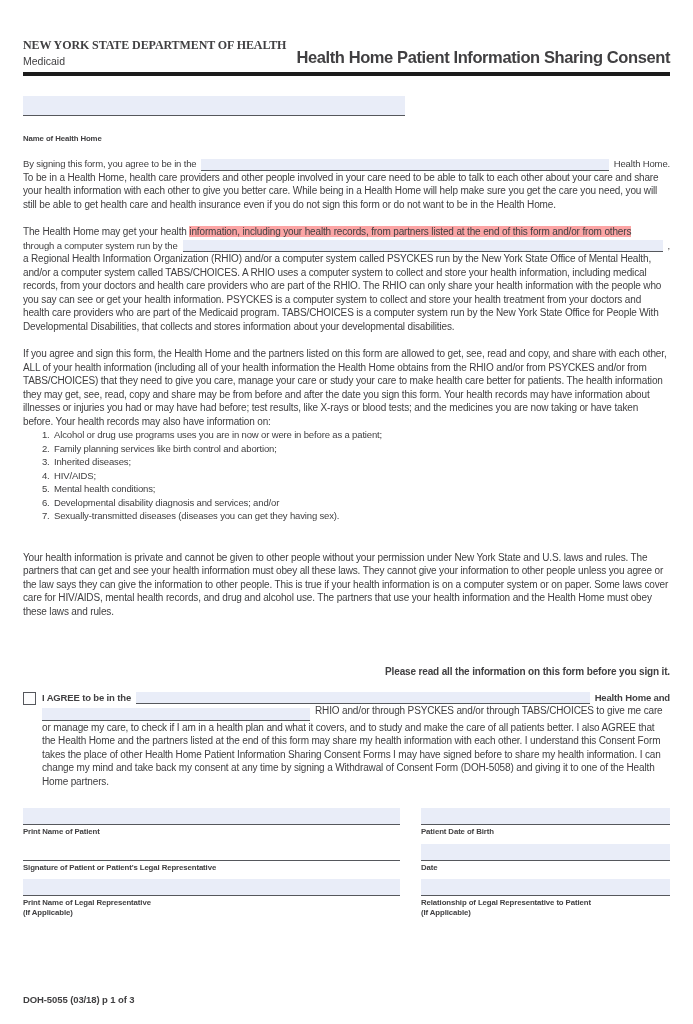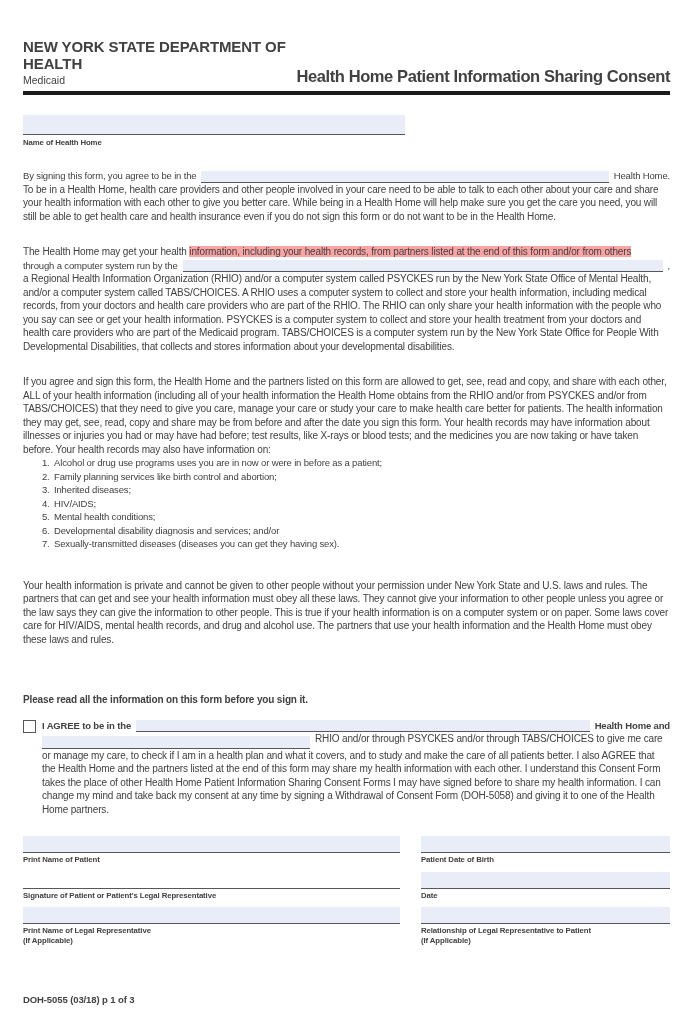--- a/index.html
+++ b/index.html
@@ -10,21 +10,21 @@
     height: 1024px;
     margin: 0 auto;
     background: #ffffff;
     font-family: "Liberation Sans", sans-serif;
     color: #414042;
     padding: 38px 23px 0 23px;
     overflow: hidden;
   }
   
   .hdr { display: flex; justify-content: space-between; align-items: flex-end; }
-  .hdr-dept { font-size: 15px; font-weight: 700; letter-spacing: -0.1px; }
+  .hdr-dept { font-size: 12px; font-weight: 700; letter-spacing: -0.1px; font-family: Liberation Serif, serif; }
   .hdr-prog { font-size: 10.5px; margin-top: 2px; }
   .hdr-title { font-size: 16.5px; font-weight: 700; letter-spacing: -0.4px; white-space: nowrap; }
   .rule { height: 4px; background: #1b1b1b; margin-top: 5px; }
 
   
   .para { font-size: 10px; line-height: 13.5px; letter-spacing: -0.15px; text-align: left; }
   .bold { font-weight: 700; }
   .nowrap { white-space: nowrap; overflow: hidden; }
 
   
@@ -46,21 +46,21 @@
 
   
   .name-block { margin-top: 20px; }
   input.bigfield {
     display: block;
     width: 382px; height: 20px;
     background: #e9edf8;
     border: none; border-bottom: 1.5px solid #55575c;
     font: inherit; color: inherit; padding: 0 4px;
   }
-  .label-sm { font-size: 7.8px; font-weight: 700; margin-top: 3px; letter-spacing: -0.1px; }
+  .label-sm { font-size: 7.8px; font-weight: 700; margin-top: 18px; letter-spacing: -0.1px; }
 
   
   ol.cond-list { margin: 0 0 0 0; padding-left: 29px; font-size: 9.5px; line-height: 13.5px; letter-spacing: -0.15px; }
   ol.cond-list li { padding-left: 2px; }
 
   
   .agree { display: flex; margin-top: 12px; }
   .chk {
     width: 13px; height: 13px;
     border: 1.5px solid #55575c;
@@ -82,23 +82,23 @@
     border: none; border-bottom: 1px solid #55575c;
     font: inherit; color: inherit; padding: 0 3px;
   }
   .sig-field input.sigbox.nofill { background: transparent; }
   .sig-label { font-size: 7.8px; font-weight: 700; margin-top: 2px; letter-spacing: -0.1px; line-height: 9.5px; }
 
   
   .footer { position: absolute; left: 23px; top: 994px; font-size: 9.5px; font-weight: 600; letter-spacing: -0.1px; }
 
   
-  .mt14 { margin-top: 22px; }
+  .mt14 { margin-top: 14px; }
   .mt28 { margin-top: 28px; }
-  .mt47 { margin-top: 47px; }
+  .mt47 { margin-top: 47px; text-align: right; }
 </style>
 </head>
 <body>
 
 <div class="page">
 
   <div class="hdr">
     <div>
       <div class="hdr-dept">NEW YORK STATE DEPARTMENT OF HEALTH</div>
       <div class="hdr-prog">Medicaid</div>

